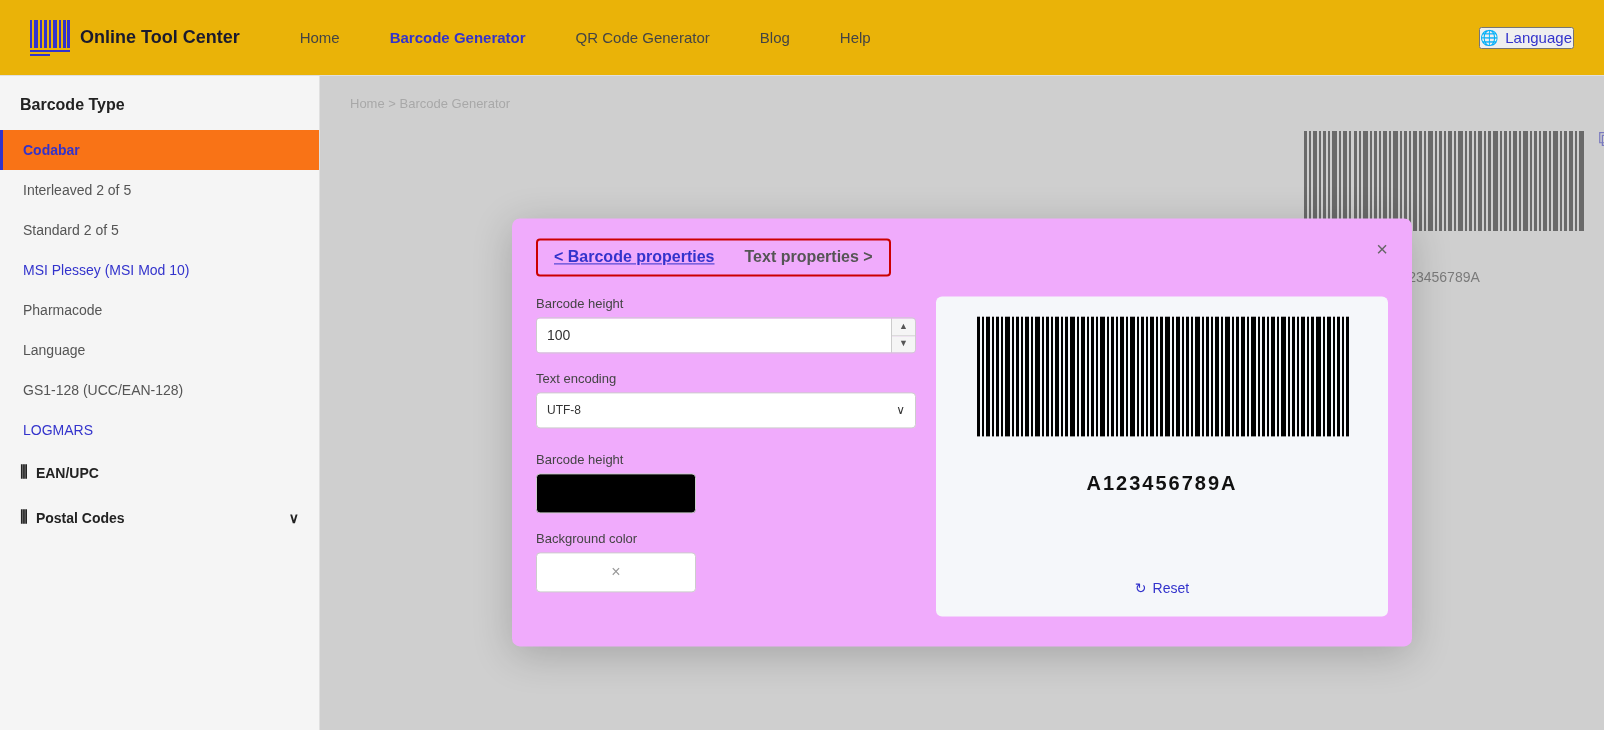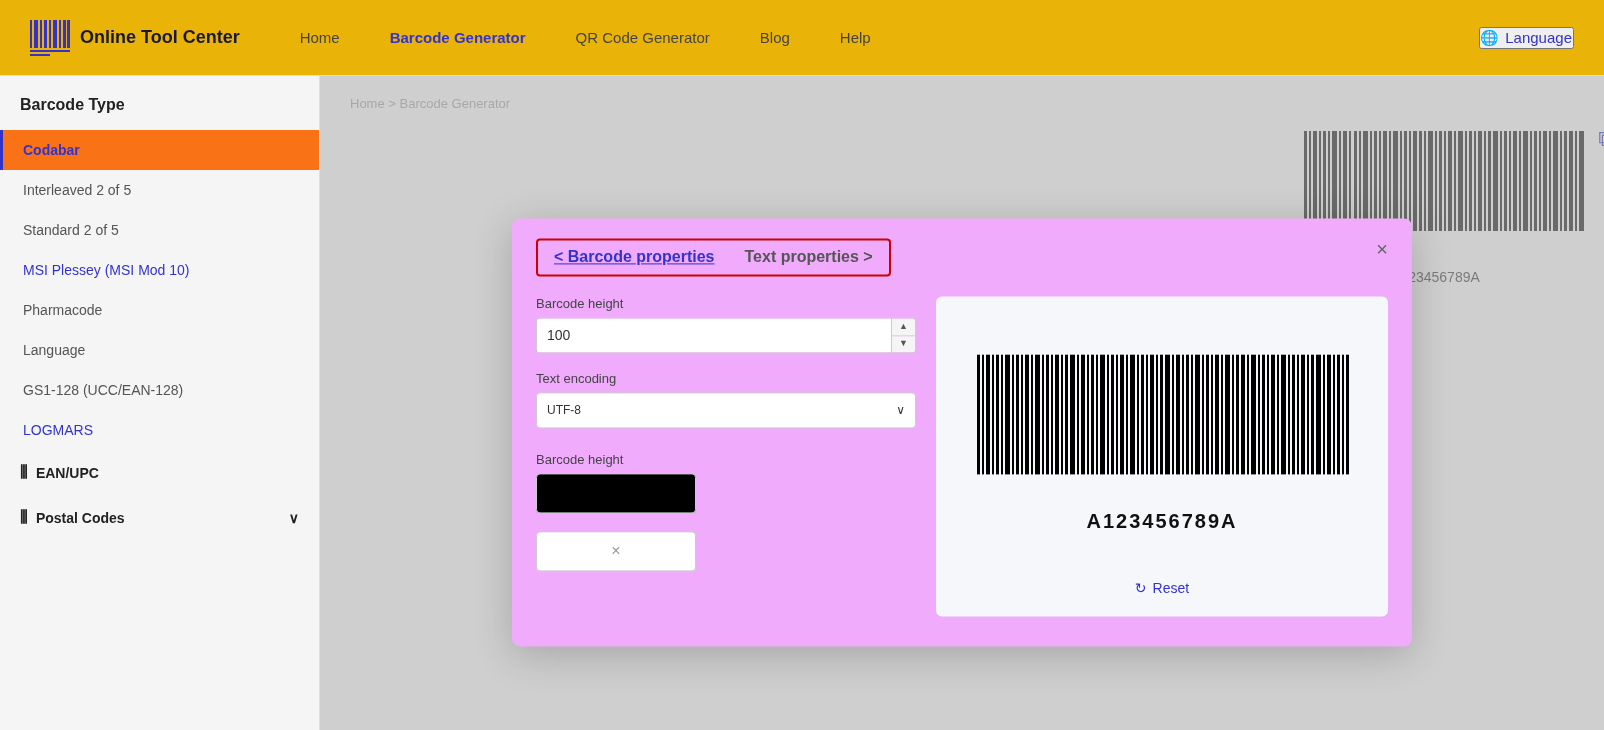--- a/index.html
+++ b/index.html
@@ -279,21 +279,20 @@
       align-items: center;
       justify-content: space-between;
       padding: 20px;
       min-height: 320px;
     }
     .barcode-preview {
       display: flex;
       flex-direction: column;
       align-items: center;
       flex: 1;
-      justify-content: center;
     }
     .barcode-svg-wrap {
       width: 380px;
       height: 150px;
     }
     .barcode-label {
       font-size: 20px;
       font-weight: bold;
       color: #111;
       margin-top: 6px;
@@ -509,20 +508,21 @@
               <span>∨</span>
             </div>
           </div>
 
           <div class="form-group" style="margin-bottom:18px;">
             <label class="form-label">Barcode height</label>
             <div class="color-swatch"></div>
           </div>
 
           <div class="form-group">
+            <label class="form-label">Background color</label>
             <div class="bg-color-input">
               <span style="color:#999;font-size:16px;">×</span>
             </div>
           </div>
         </div>
 
         <div class="right-panel">
           <div class="barcode-preview">
             <div class="barcode-svg-wrap">
               <svg width="380" height="150" viewBox="0 0 380 150">

